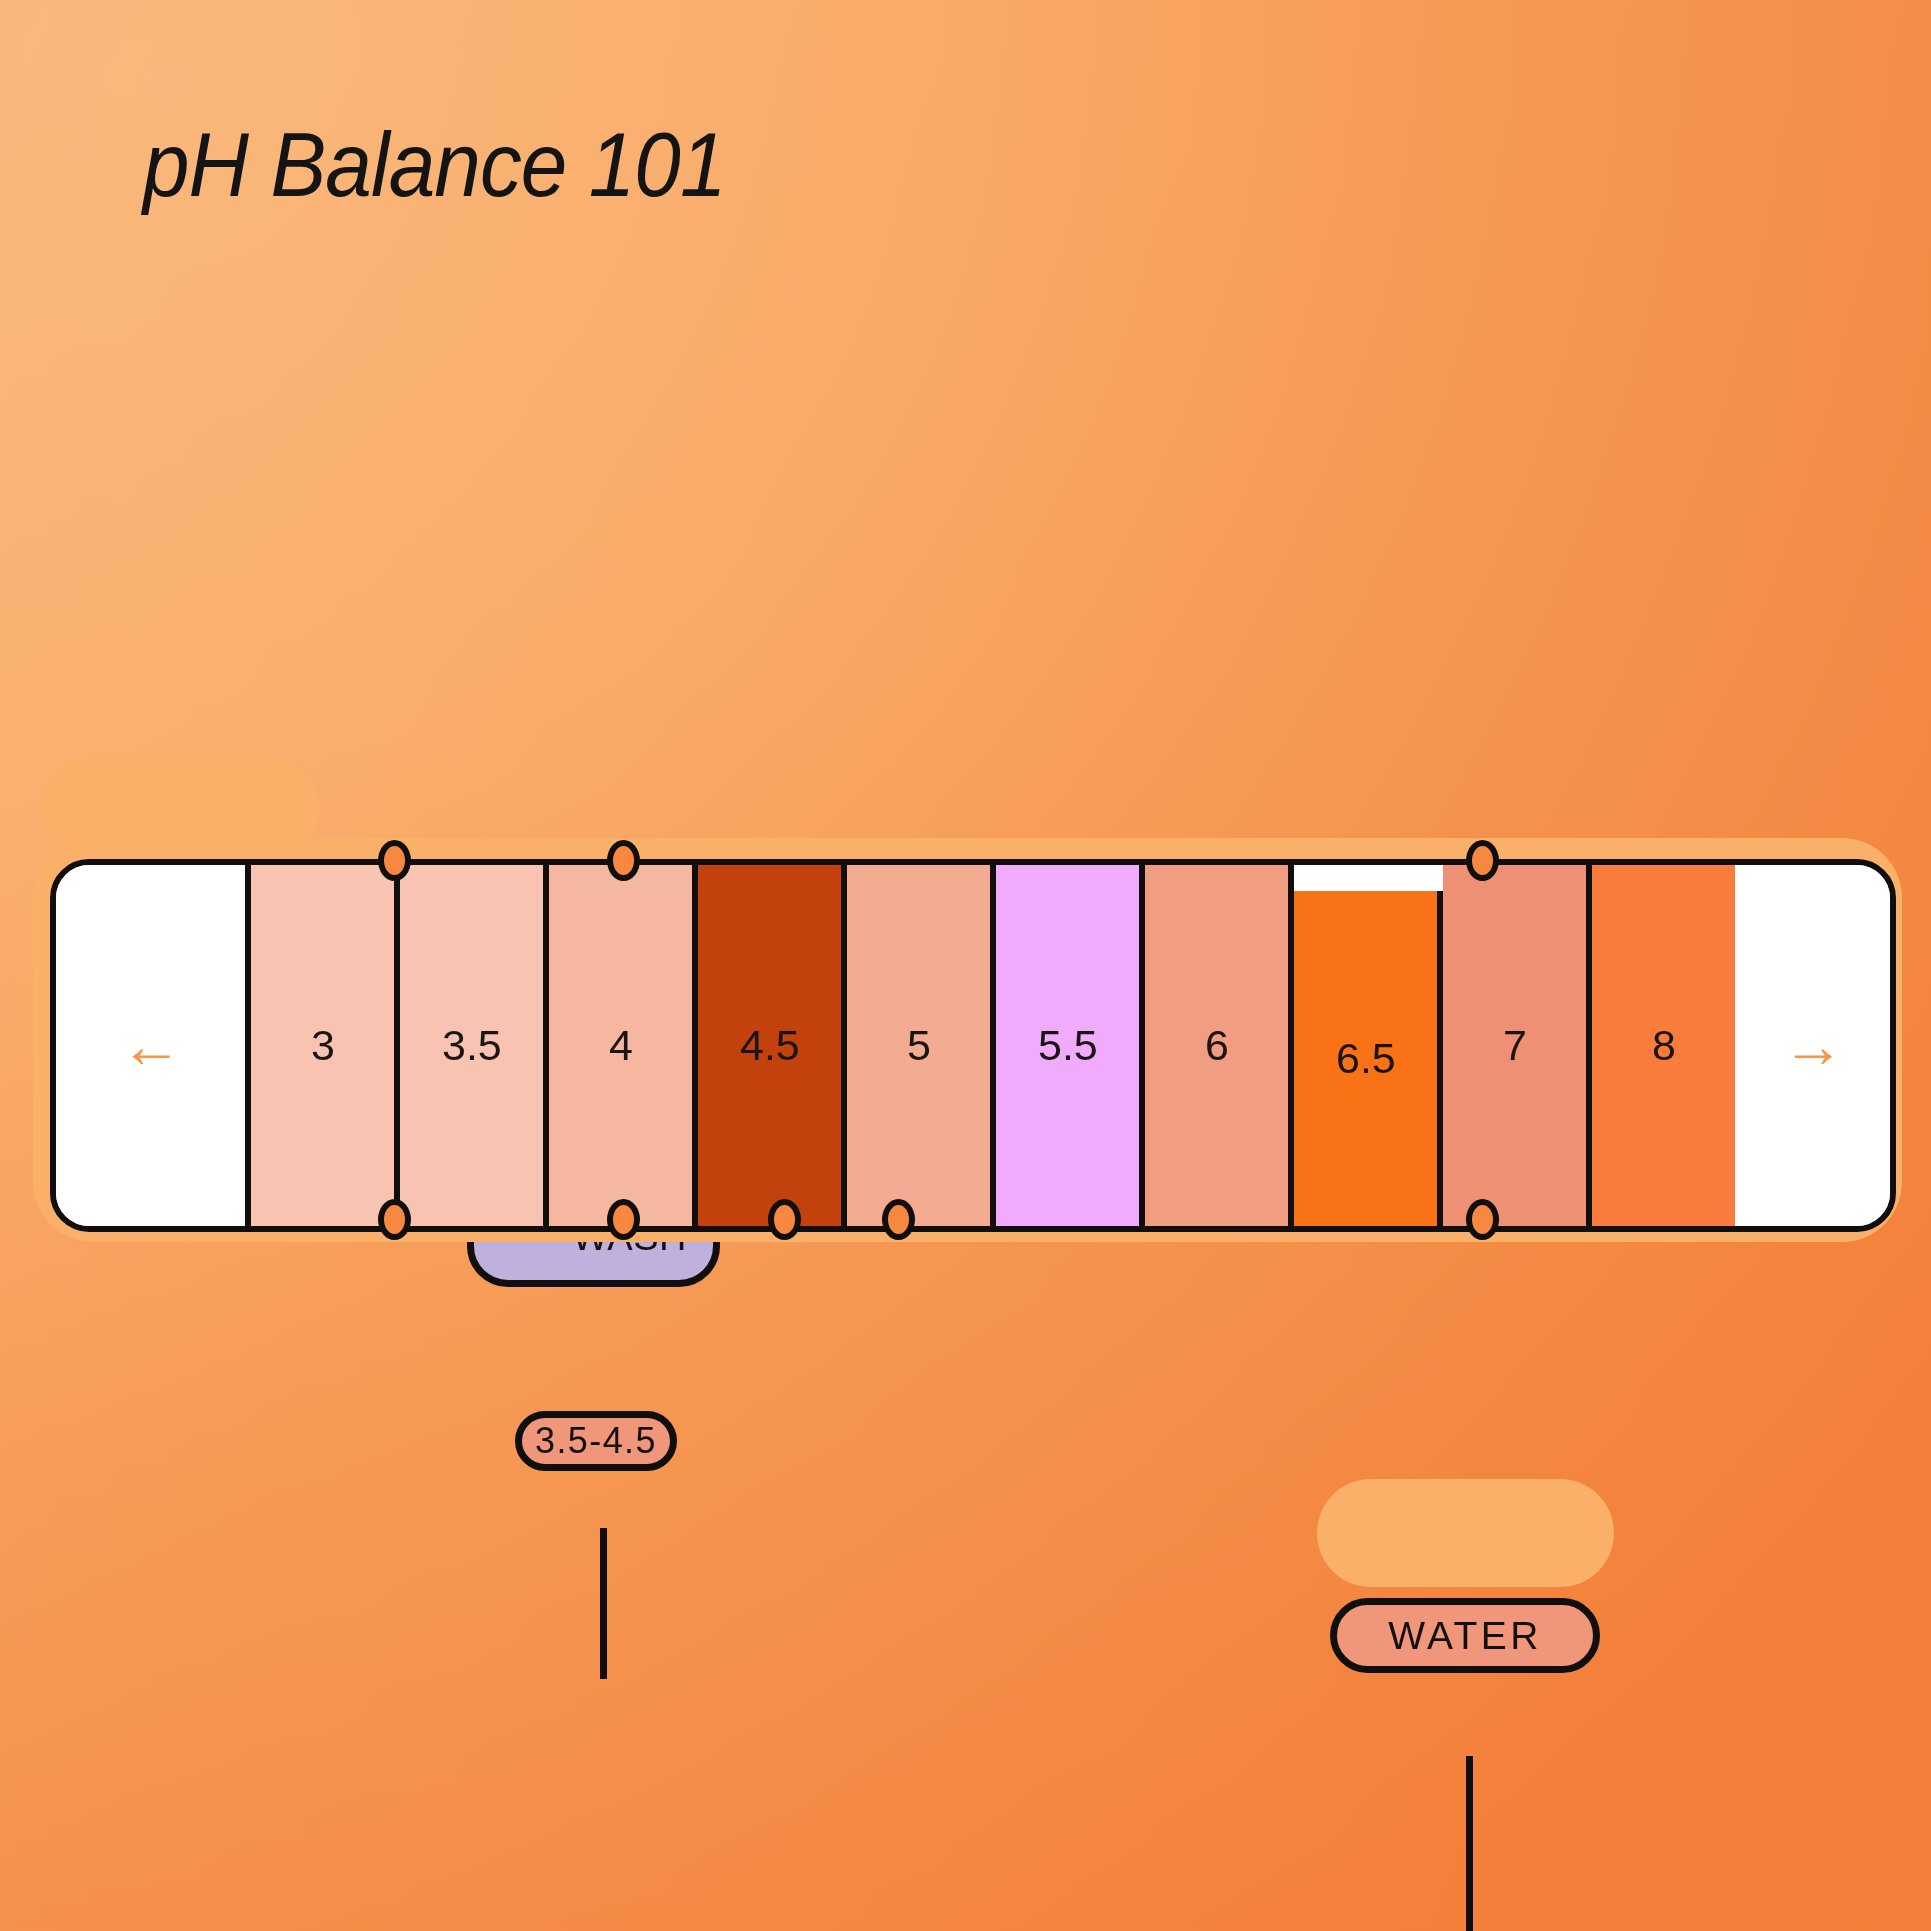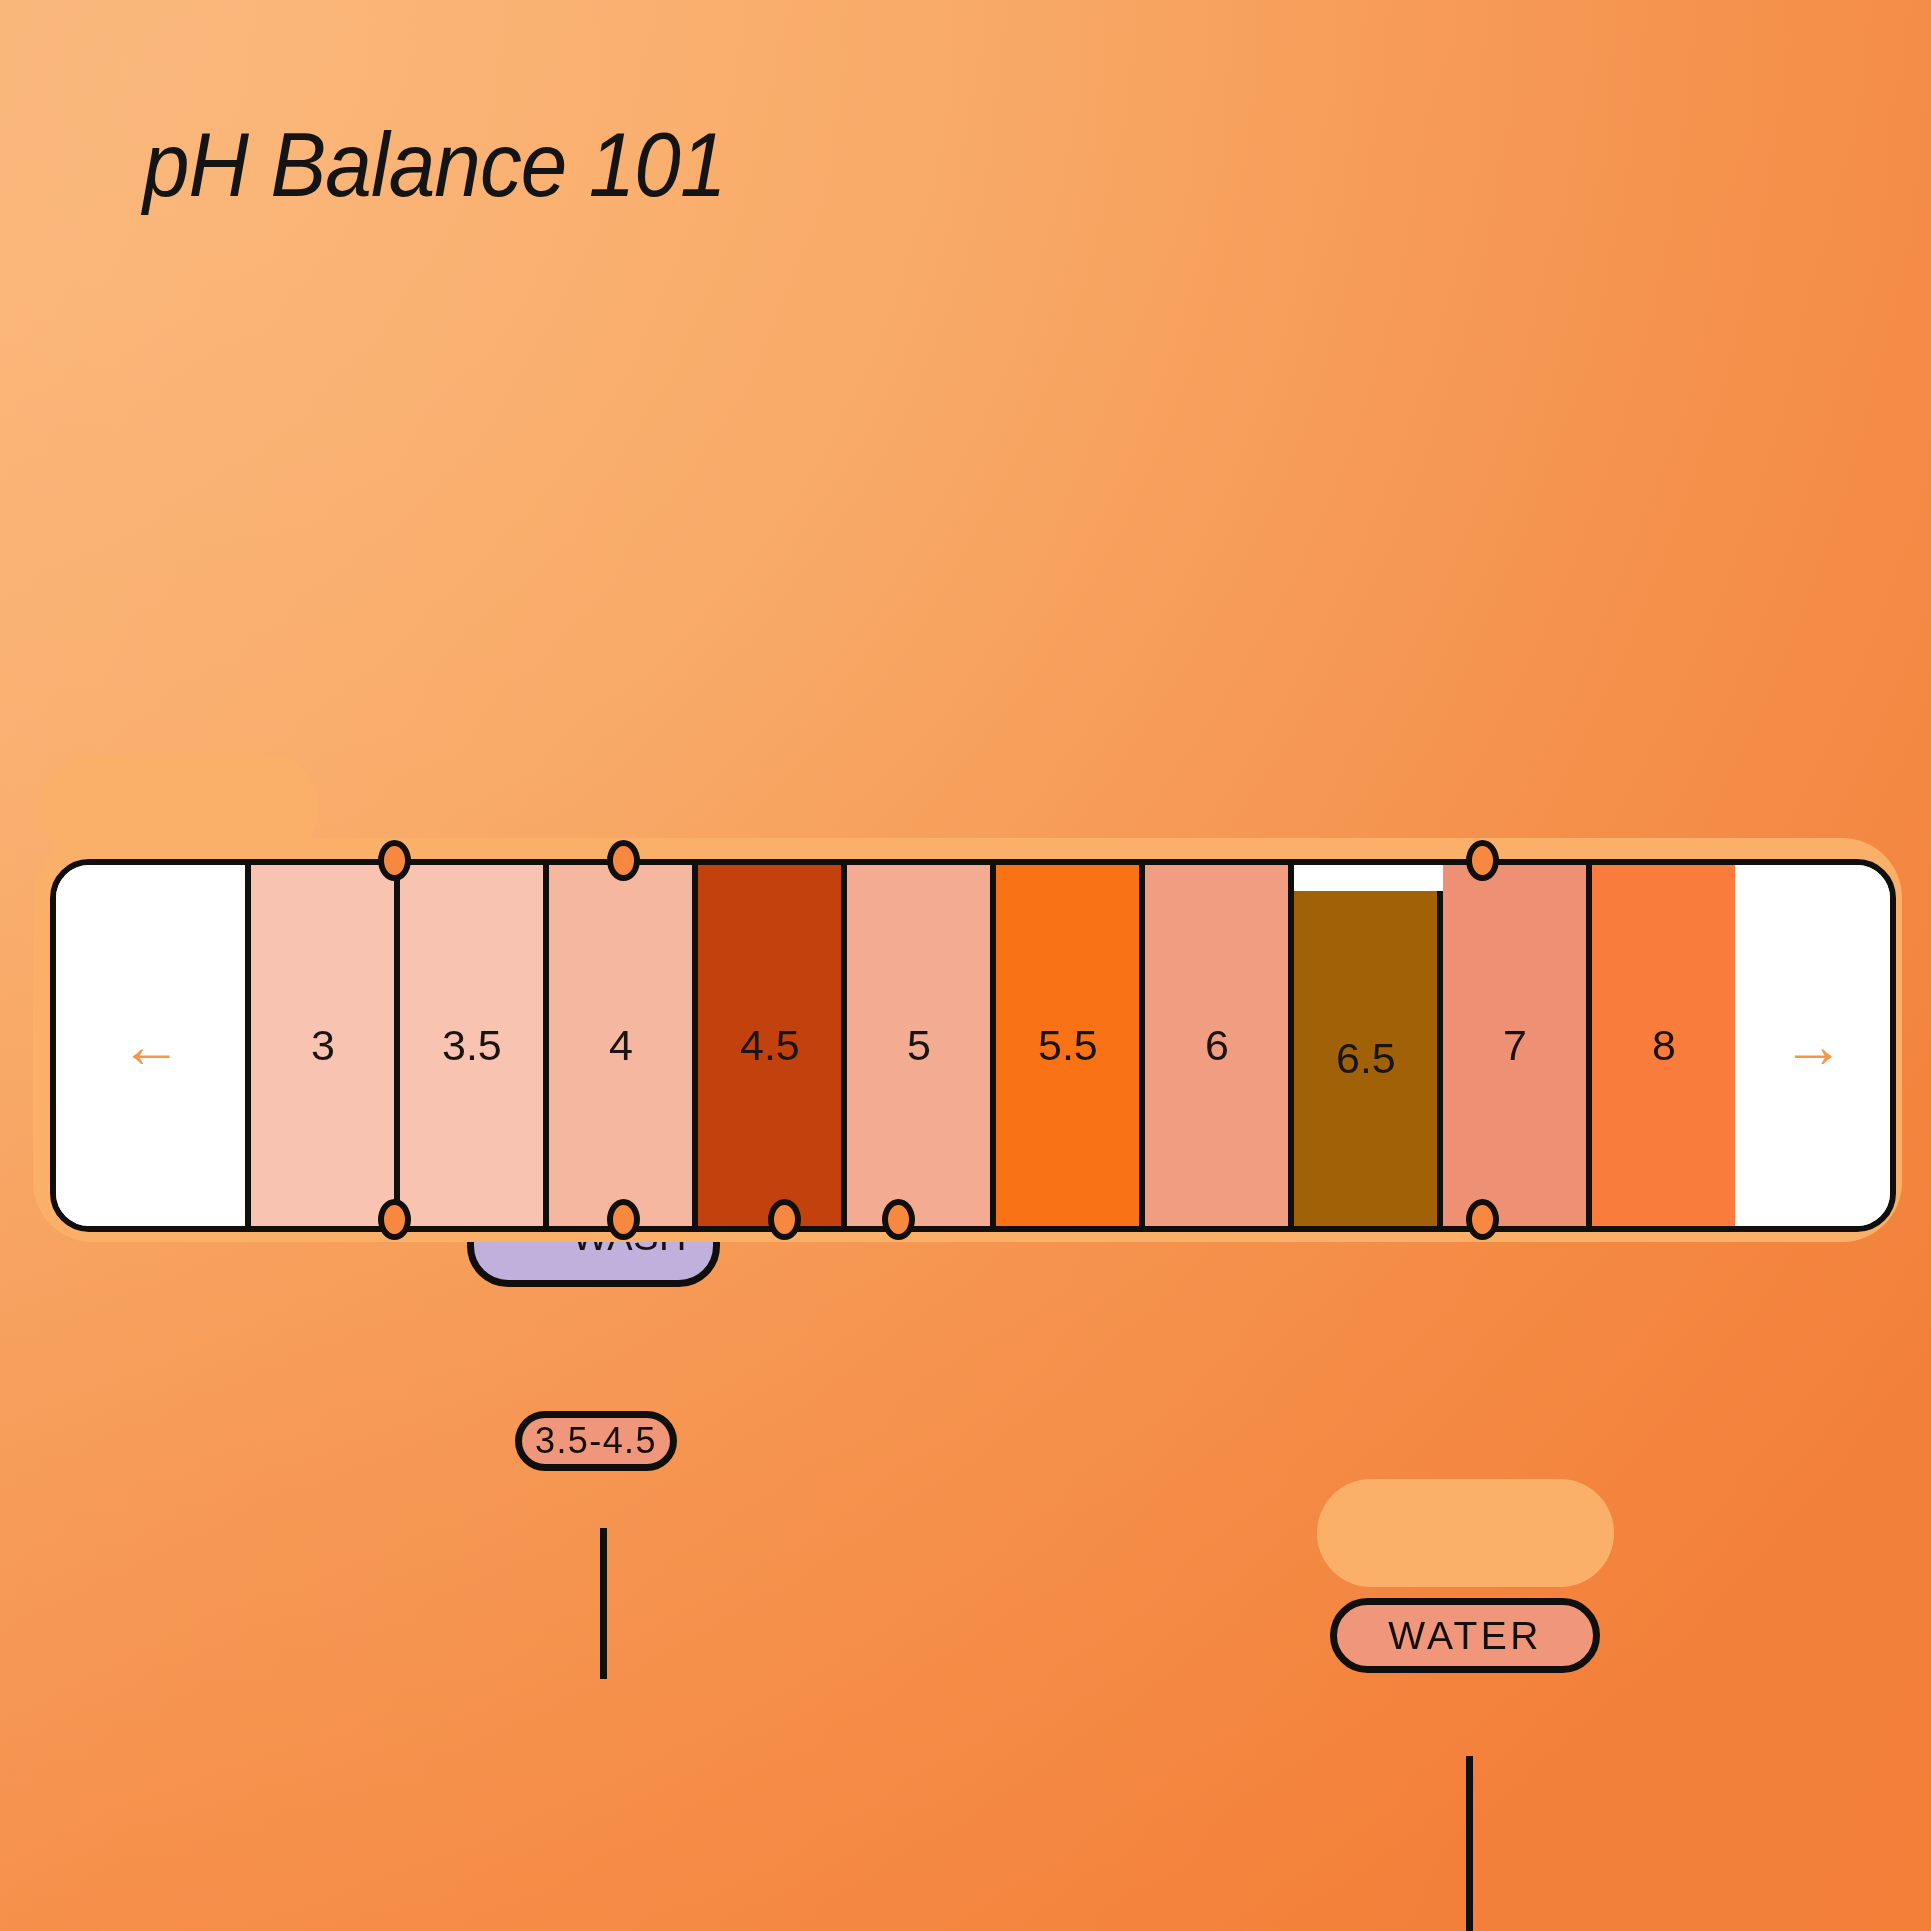--- a/index.html
+++ b/index.html
@@ -152,25 +152,25 @@
       <div id="cells-host" style="display:contents;"><div class="cell step" style="flex: 0 0 143px; background: rgb(248, 195, 176);">
             <span>3</span>
           </div><div class="cell step" style="flex: 0 0 143px; background: rgb(248, 195, 176); align-items: center;">
             <span>3.5</span>
           </div><div class="cell step" style="flex: 0 0 143px; background: rgb(246, 183, 160);">
             <span>4</span>
           </div><div class="cell step" style="flex: 0 0 143px; background: #c2410c;">
             <span>4.5</span>
           </div><div class="cell step" style="flex: 0 0 143px; background: rgb(243, 171, 146);">
             <span>5</span>
-          </div><div class="cell step" style="flex: 0 0 143px; background: #f97316;">
+          </div><div class="cell step" style="flex: 0 0 143px; background: #f0abfc;">
             <span>5.5</span>
           </div><div class="cell step" style="flex: 0 0 143px; background: rgb(240, 157, 129);">
             <span>6</span>
-          </div><div class="cell step" style="flex: 0 0 143px; background: #a16207; margin-top: 26px;">
+          </div><div class="cell step" style="flex: 0 0 143px; background: #f97316; margin-top: 26px;">
             <span>6.5</span>
           </div><div class="cell step" style="flex: 0 0 143px; background: rgb(238, 144, 115);">
             <span>7</span>
           </div><div class="cell step" style="flex: 0 0 143px; background: rgb(249, 124, 60);">
             <span>8</span>
           </div></div>
 
       <div class="cell endcap" style="flex:1 1 auto;">
         <span class="arrow">→</span>
       </div>

